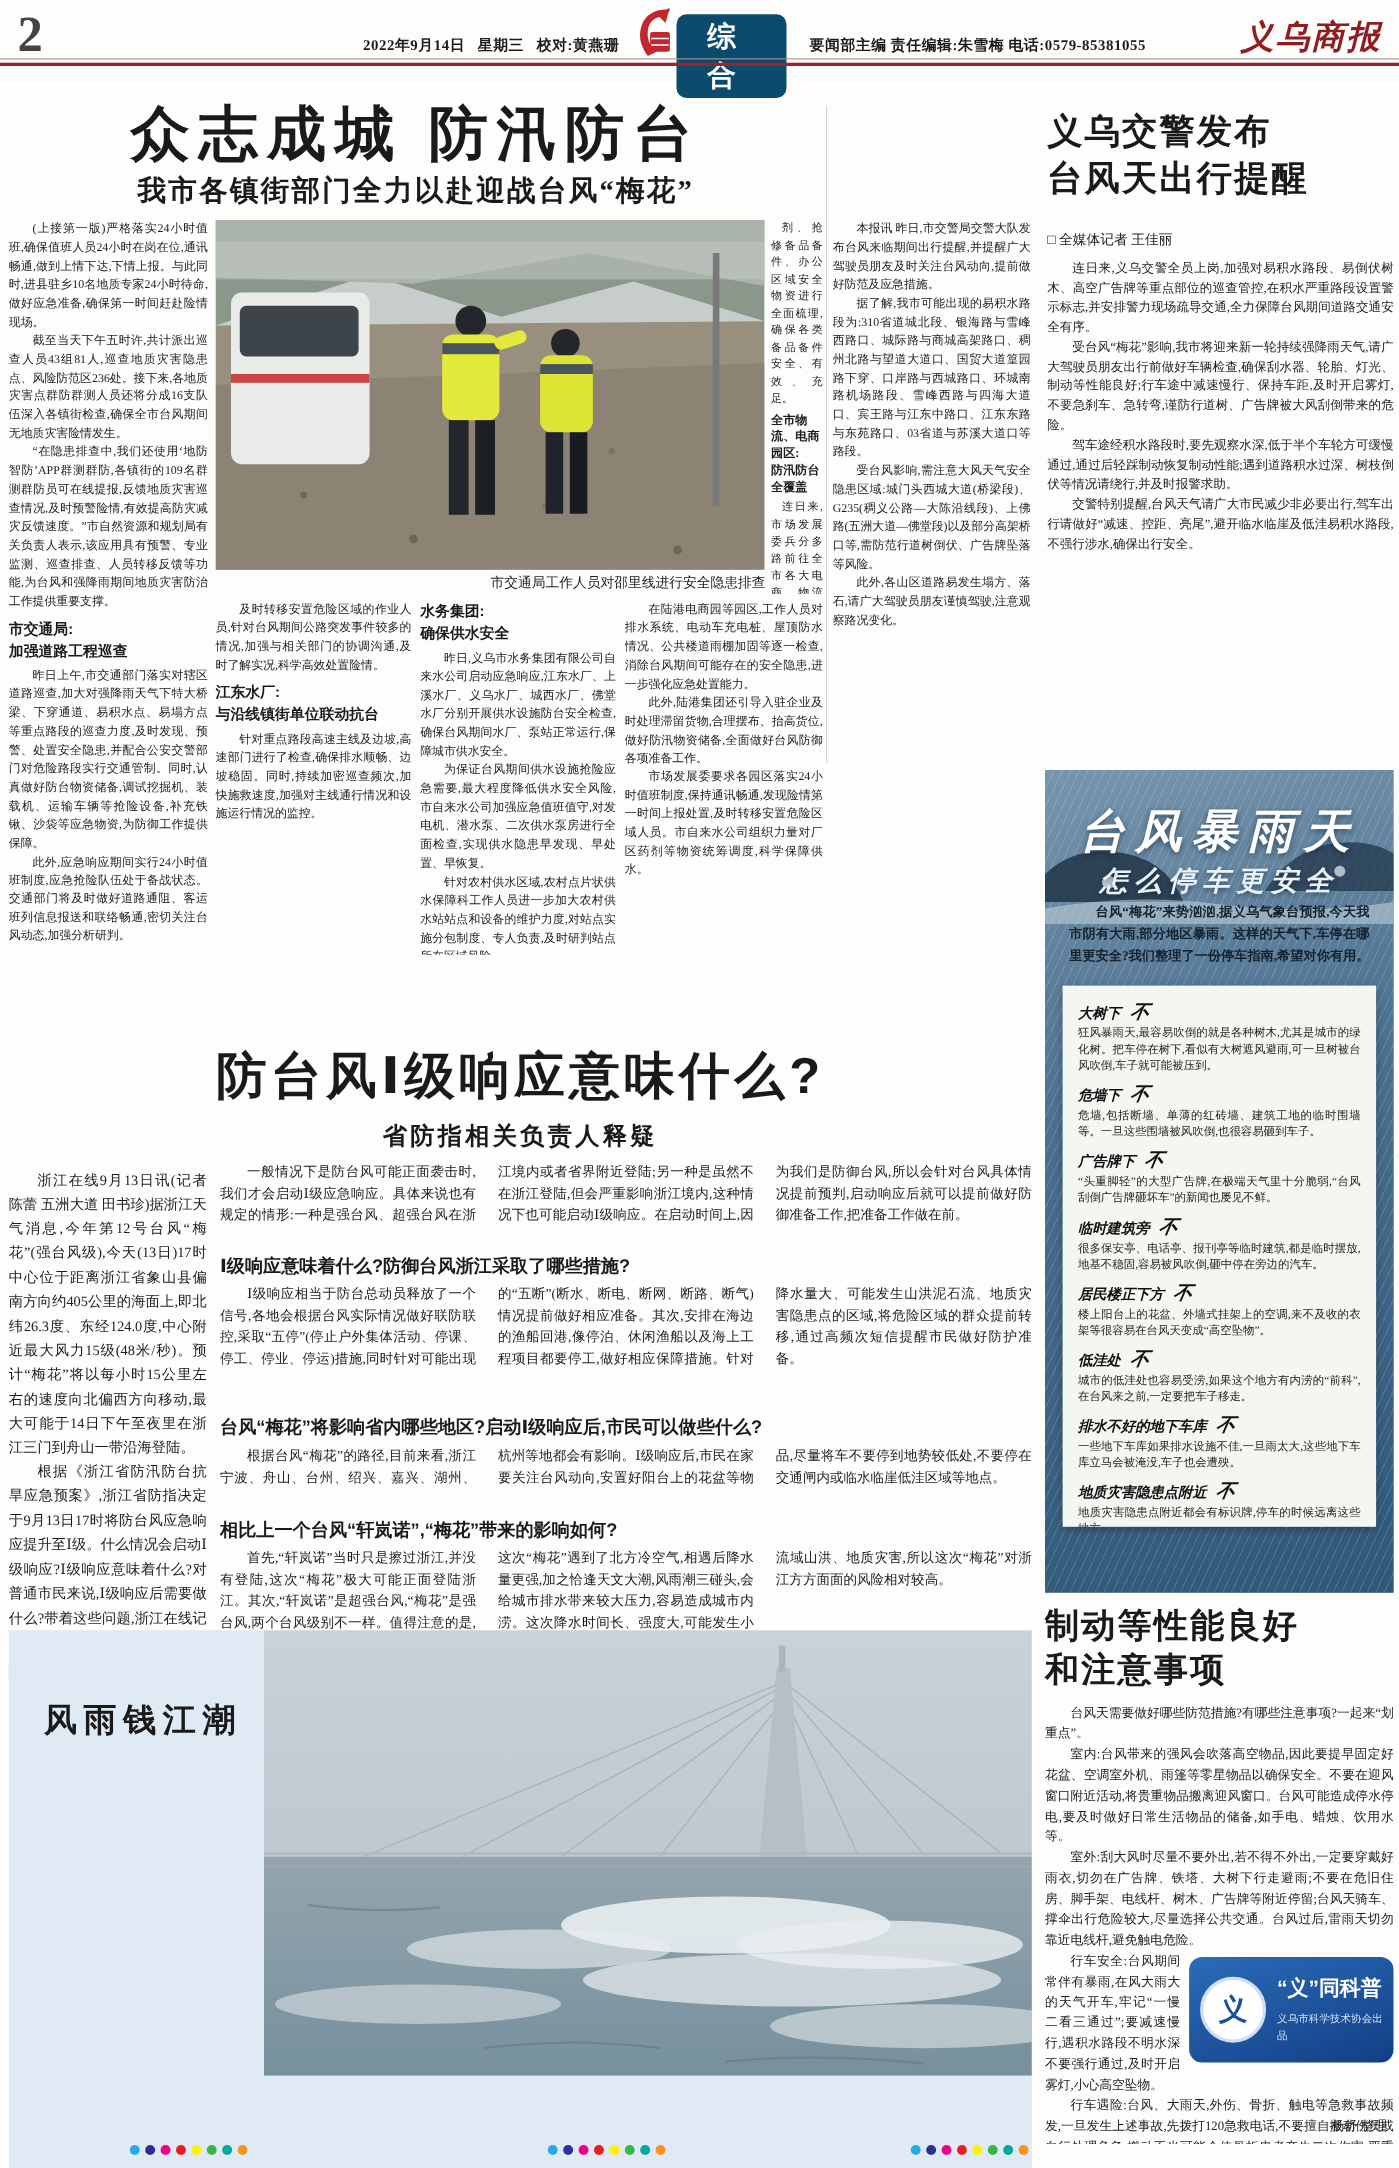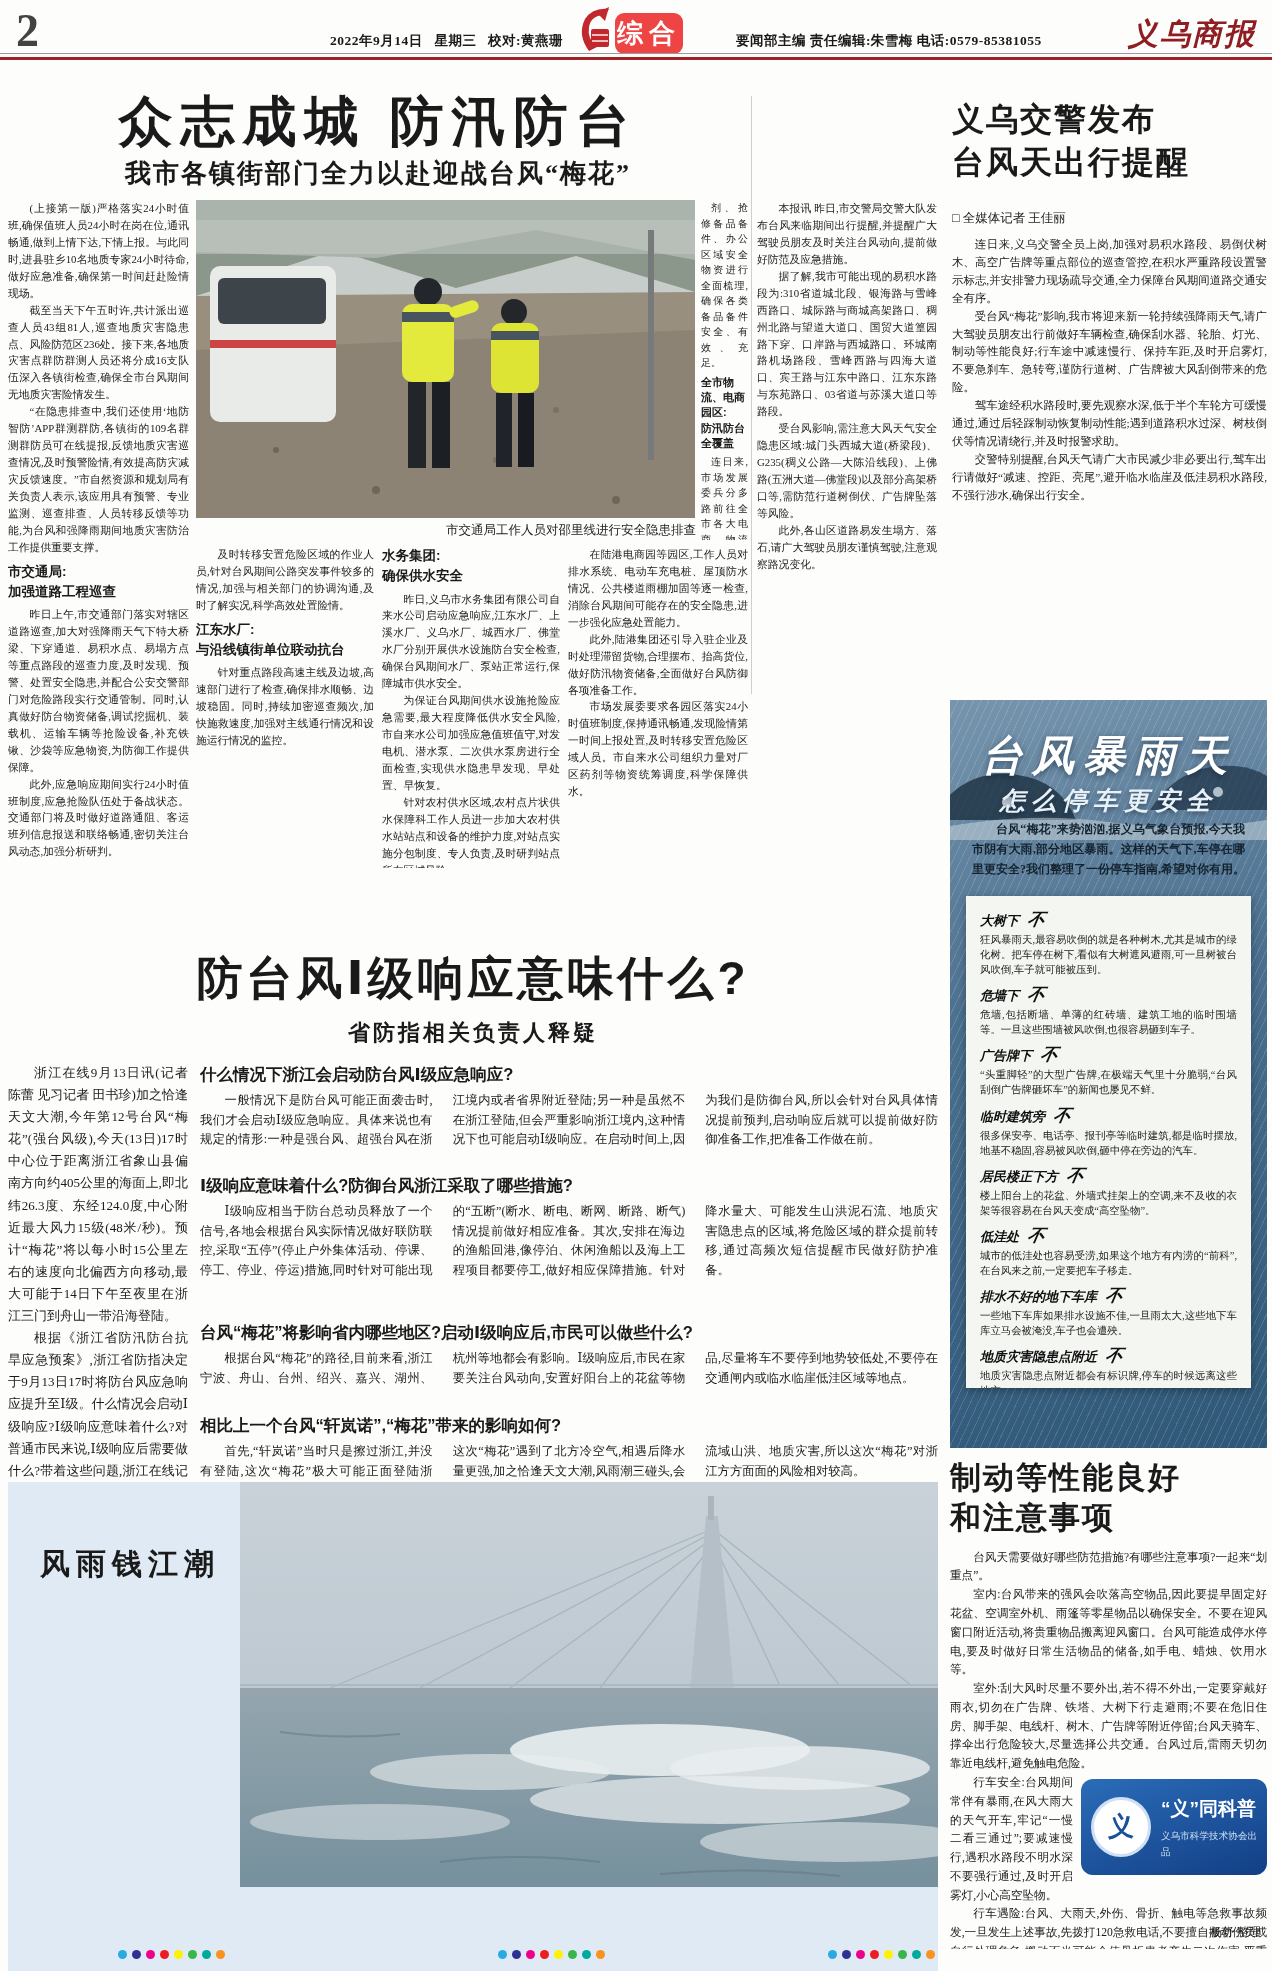--- a/index.html
+++ b/index.html
@@ -8,21 +8,21 @@
   .abs{position:absolute;}
   .sans{font-family:"Liberation Sans","DejaVu Sans",sans-serif;}
   .bt{font-size:10.8px;line-height:1.57;text-align:justify;overflow:hidden;}
   .bt p{margin:0;text-indent:2em;}
   .colhead{font-family:"Liberation Sans","DejaVu Sans",sans-serif;font-weight:bold;
            font-size:13.5px;line-height:1.5;margin:6px 0 4px;text-align:left;}
   .hairline{background:#9a9a9a;height:1px;}
   .redline{background:#9e2227;height:3px;}
   .pagenum{font-size:46px;font-weight:bold;color:#434343;line-height:1;}
   .folio{font-size:13.5px;font-weight:bold;letter-spacing:.5px;}
-  .badge{background:#ef4444;color:#fff;border-radius:9px;padding:3px 2px;
+  .badge{background:#0c4a6e;color:#fff;border-radius:9px;padding:3px 28px;
          font-size:26px;font-weight:bold;letter-spacing:6px;}
   .masthead{font-size:30px;font-weight:bold;font-style:italic;color:#8f1d22;letter-spacing:2px;}
   .h1main{font-size:54px;font-weight:900;letter-spacing:8px;text-align:center;}
   .deck{font-size:26px;font-weight:bold;letter-spacing:2px;text-align:center;}
   .caption{font-size:12.5px;color:#222;}
   .vrule{width:1px;background:#cfcfcf;}
   .police-h{font-size:32px;font-weight:900;line-height:1.35;letter-spacing:2px;}
   .byline{font-size:12.5px;}
   .qa-h{font-size:46px;font-weight:900;letter-spacing:4px;text-align:center;}
   .qa-sub{font-size:22px;font-weight:bold;letter-spacing:3px;text-align:center;}
@@ -246,27 +246,26 @@
         <p class="item-h"><span>地质灾害隐患点附近</span><span class="no-tag">不</span></p>
         <p class="item-b">地质灾害隐患点附近都会有标识牌,停车的时候远离这些地方。</p>
       </div>
 
     </div>
   </div>
 
   <div class="abs qa-h sans" style="left:8px;top:948px;width:930px;">防台风Ⅰ级响应意味什么?</div>
   <div class="abs qa-sub" style="left:8px;top:1018px;width:930px;">省防指相关负责人释疑</div>
   <div class="abs qa-intro" style="left:8px;top:1062px;width:180px;height:450px;">
-    <p>浙江在线9月13日讯(记者 陈蕾 见习记者 田书珍)加之恰逢天文大潮,今年第12号台风“梅花”(强台风级),今天(13日)17时中心位于距离浙江省象山县偏南方向约405公里的海面上,即北纬26.3度、东经124.0度,中心附近最大风力15级(48米/秒)。预计“梅花”将以每小时15公里左右的速度向北偏西方向移动,最大可能于14日下午至夜里在浙江三门到舟山一带沿海登陆。</p>
+    <p>浙江在线9月13日讯(记者 陈蕾 五洲大道 田书珍)据浙江天气消息,今年第12号台风“梅花”(强台风级),今天(13日)17时中心位于距离浙江省象山县偏南方向约405公里的海面上,即北纬26.3度、东经124.0度,中心附近最大风力15级(48米/秒)。预计“梅花”将以每小时15公里左右的速度向北偏西方向移动,最大可能于14日下午至夜里在浙江三门到舟山一带沿海登陆。</p>
     <p>根据《浙江省防汛防台抗旱应急预案》,浙江省防指决定于9月13日17时将防台风应急响应提升至Ⅰ级。什么情况会启动Ⅰ级响应?Ⅰ级响应意味着什么?对普通市民来说,Ⅰ级响应后需要做什么?带着这些问题,浙江在线记者专访了省防指办相关工作人员。</p>
   </div>
   <div class="abs dbl-rule" style="left:8px;top:1516px;width:212px;"></div>
 
   <div class="abs" style="left:200px;top:1056px;width:738px;height:468px;overflow:hidden;">
-    <div class="q">什么情况下浙江会启动防台风Ⅰ级应急响应?</div>
     <div class="ans" style="height:76px;">
         <p>一般情况下是防台风可能正面袭击时,我们才会启动Ⅰ级应急响应。具体来说也有规定的情形:一种是强台风、超强台风在浙江境内或者省界附近登陆;另一种是虽然不在浙江登陆,但会严重影响浙江境内,这种情况下也可能启动Ⅰ级响应。在启动时间上,因为我们是防御台风,所以会针对台风具体情况提前预判,启动响应后就可以提前做好防御准备工作,把准备工作做在前。</p>
       </div>
     <div class="q">Ⅰ级响应意味着什么?防御台风浙江采取了哪些措施?</div>
     <div class="ans" style="height:112px;">
         <p>Ⅰ级响应相当于防台总动员释放了一个信号,各地会根据台风实际情况做好联防联控,采取“五停”(停止户外集体活动、停课、停工、停业、停运)措施,同时针对可能出现的“五断”(断水、断电、断网、断路、断气)情况提前做好相应准备。其次,安排在海边的渔船回港,像停泊、休闲渔船以及海上工程项目都要停工,做好相应保障措施。针对降水量大、可能发生山洪泥石流、地质灾害隐患点的区域,将危险区域的群众提前转移,通过高频次短信提醒市民做好防护准备。</p>
       </div>
     <div class="q">台风“梅花”将影响省内哪些地区?启动Ⅰ级响应后,市民可以做些什么?</div>
     <div class="ans" style="height:58px;">
         <p>根据台风“梅花”的路径,目前来看,浙江宁波、舟山、台州、绍兴、嘉兴、湖州、杭州等地都会有影响。Ⅰ级响应后,市民在家要关注台风动向,安置好阳台上的花盆等物品,尽量将车不要停到地势较低处,不要停在交通闸内或临水临崖低洼区域等地点。</p>

